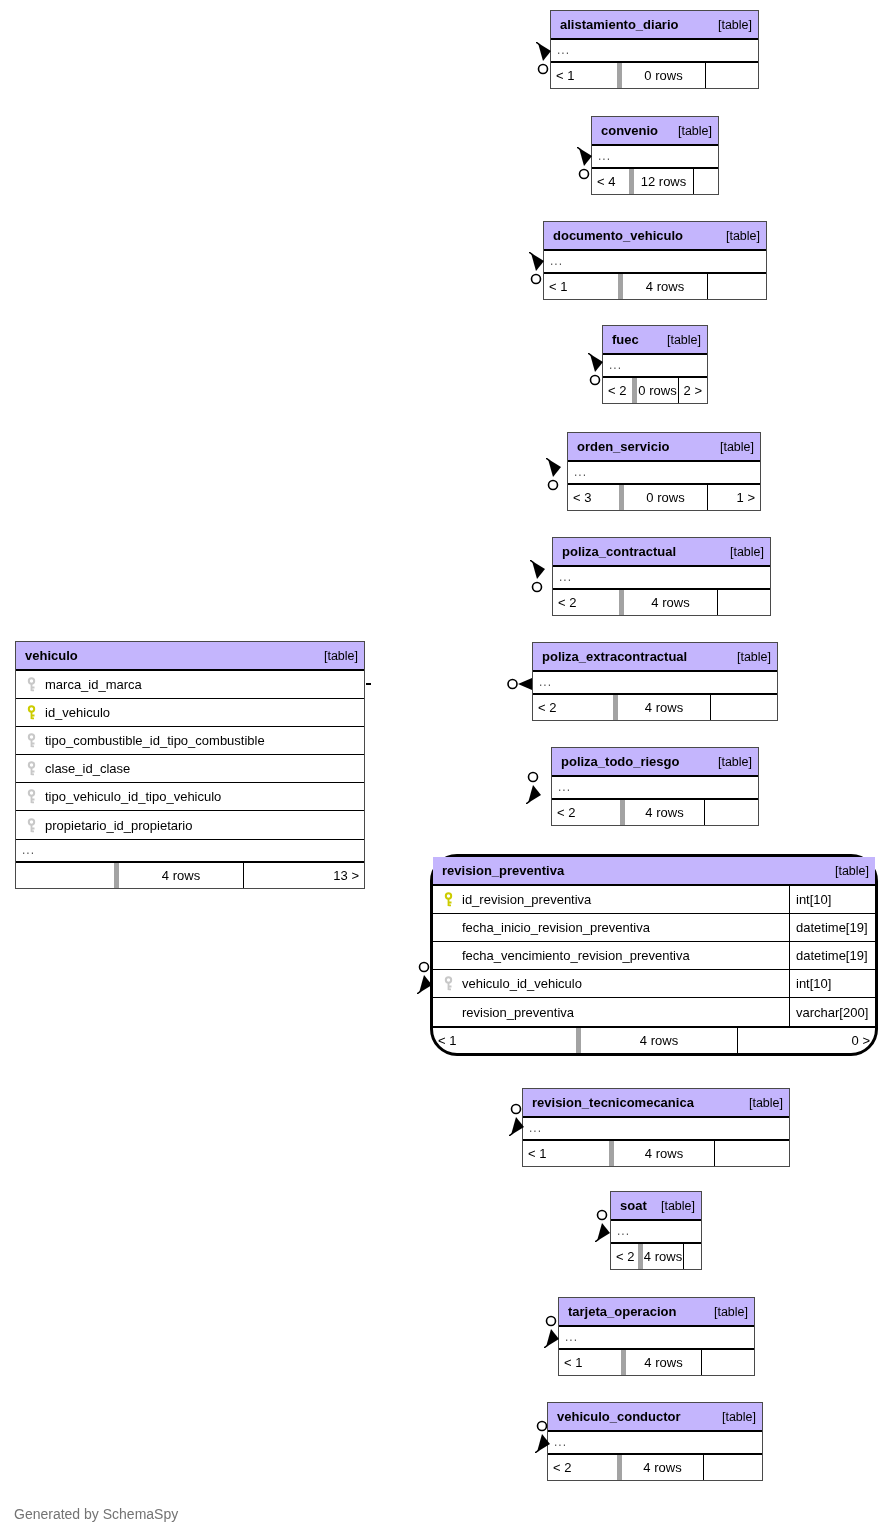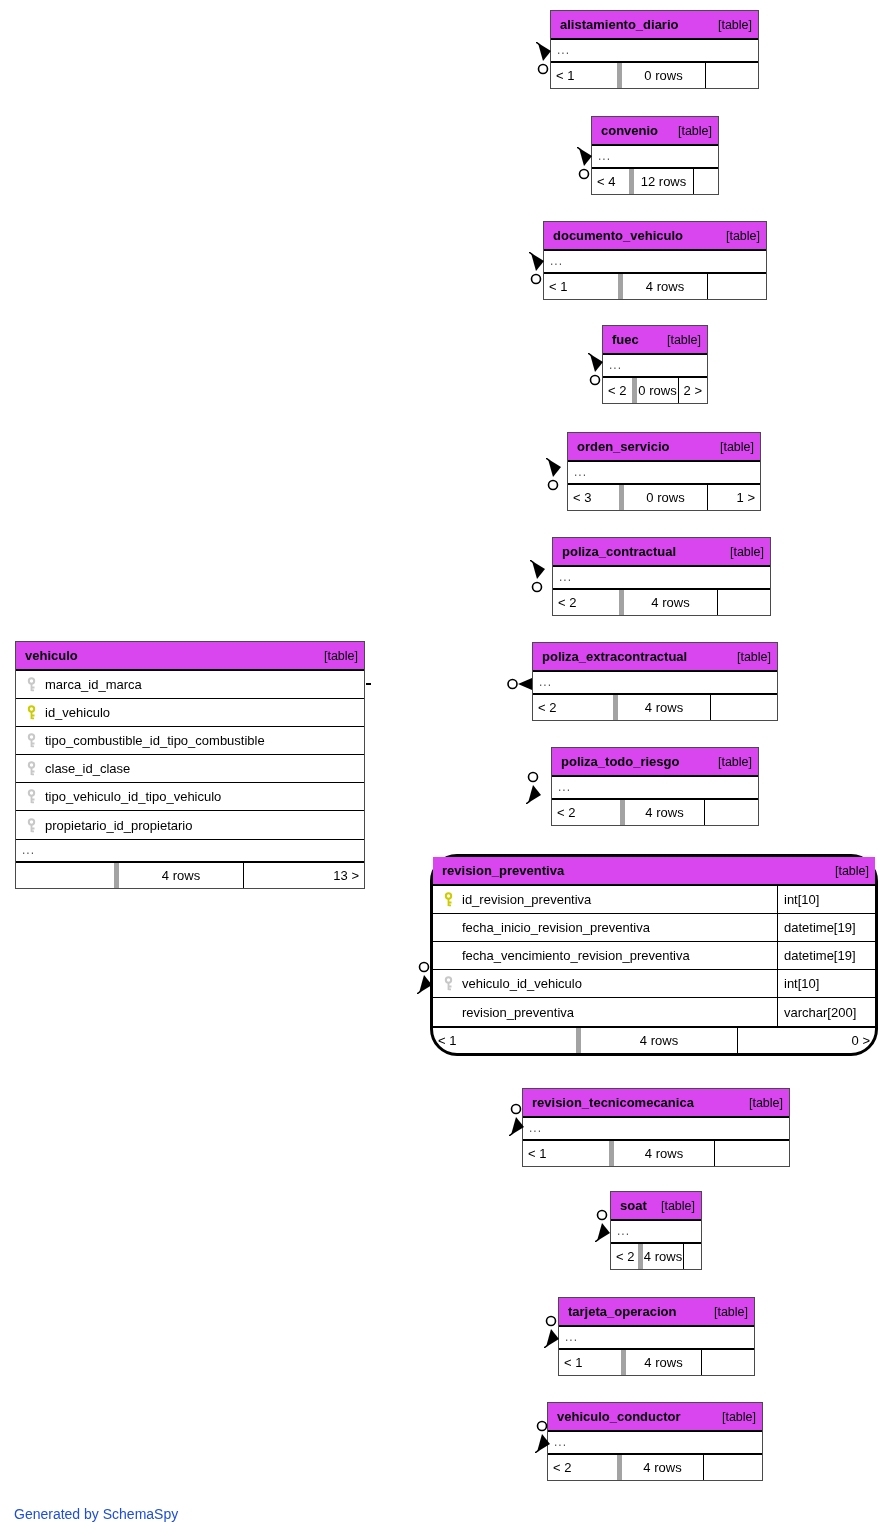--- a/index.html
+++ b/index.html
@@ -1,39 +1,39 @@
 <!DOCTYPE html>
 <html><head>
 <meta charset="utf-8">
 <style>
   html,body{margin:0;padding:0;background:#fff;}
   #canvas{position:relative;width:896px;height:1536px;background:#ffffff;overflow:hidden;
           font-family:"Liberation Sans",sans-serif;color:#000;}
   .tbl{position:absolute;background:#fff;border:1px solid #4a4a4a;box-sizing:border-box;font-size:13px;}
   .tbl.focus{border:3px solid #000;}
-  .hdr{height:29px;background:#d946ef;border-bottom:2px solid #000;display:flex;align-items:center;
+  .hdr{height:29px;background:#c4b5fd;border-bottom:2px solid #000;display:flex;align-items:center;
        justify-content:space-between;padding:0 6px 0 9px;box-sizing:border-box;}
   .nm{font-weight:bold;white-space:nowrap;}
   .tt{font-size:12.5px;white-space:nowrap;margin-left:12px;}
   .dots{height:21px;line-height:20px;padding-left:6px;color:#555;letter-spacing:1px;font-size:12px;}
   .ftr{display:flex;border-top:2px solid #000;height:25px;line-height:25px;}
   .fc{box-sizing:border-box;overflow:hidden;white-space:nowrap;}
   .fc.l{padding-left:5px;text-align:left;}
   .fc.c{flex:1;text-align:center;border-left:5px solid #a3a3a3;border-right:1px solid #000;}
   .fc.r{text-align:right;padding-right:5px;}
   .frow{height:28px;display:flex;align-items:center;border-bottom:1px solid #000;box-sizing:border-box;}
   .rows .frow:last-child{border-bottom:none;}
   .keyicon{flex:0 0 auto;margin:0 8px 0 10px;display:inline-block;}
   .noicon{padding-left:29px;}
   .fname{flex:1;display:flex;align-items:center;height:100%;overflow:hidden;white-space:nowrap;}
-  .ftype{width:98px;border-left:1px solid #000;padding-left:6px;height:100%;display:flex;
+  .ftype{width:86px;border-left:1px solid #000;padding-left:6px;height:100%;display:flex;
          align-items:center;box-sizing:border-box;white-space:nowrap;}
   .conn{position:absolute;}
   .stub{position:absolute;background:#000;}
-  #credit{position:absolute;left:14px;top:1506px;font-size:14px;color:#1d4ed8;}
+  #credit{position:absolute;left:14px;top:1506px;font-size:14px;color:#737373;}
 </style>
 </head>
 <body>
 
 <div id="canvas">
 
   <div class="tbl" style="left:550px;top:10px;width:209px;">
     <div class="hdr">
       <span class="nm">alistamiento_diario</span>
       <span class="tt">[table]</span>

